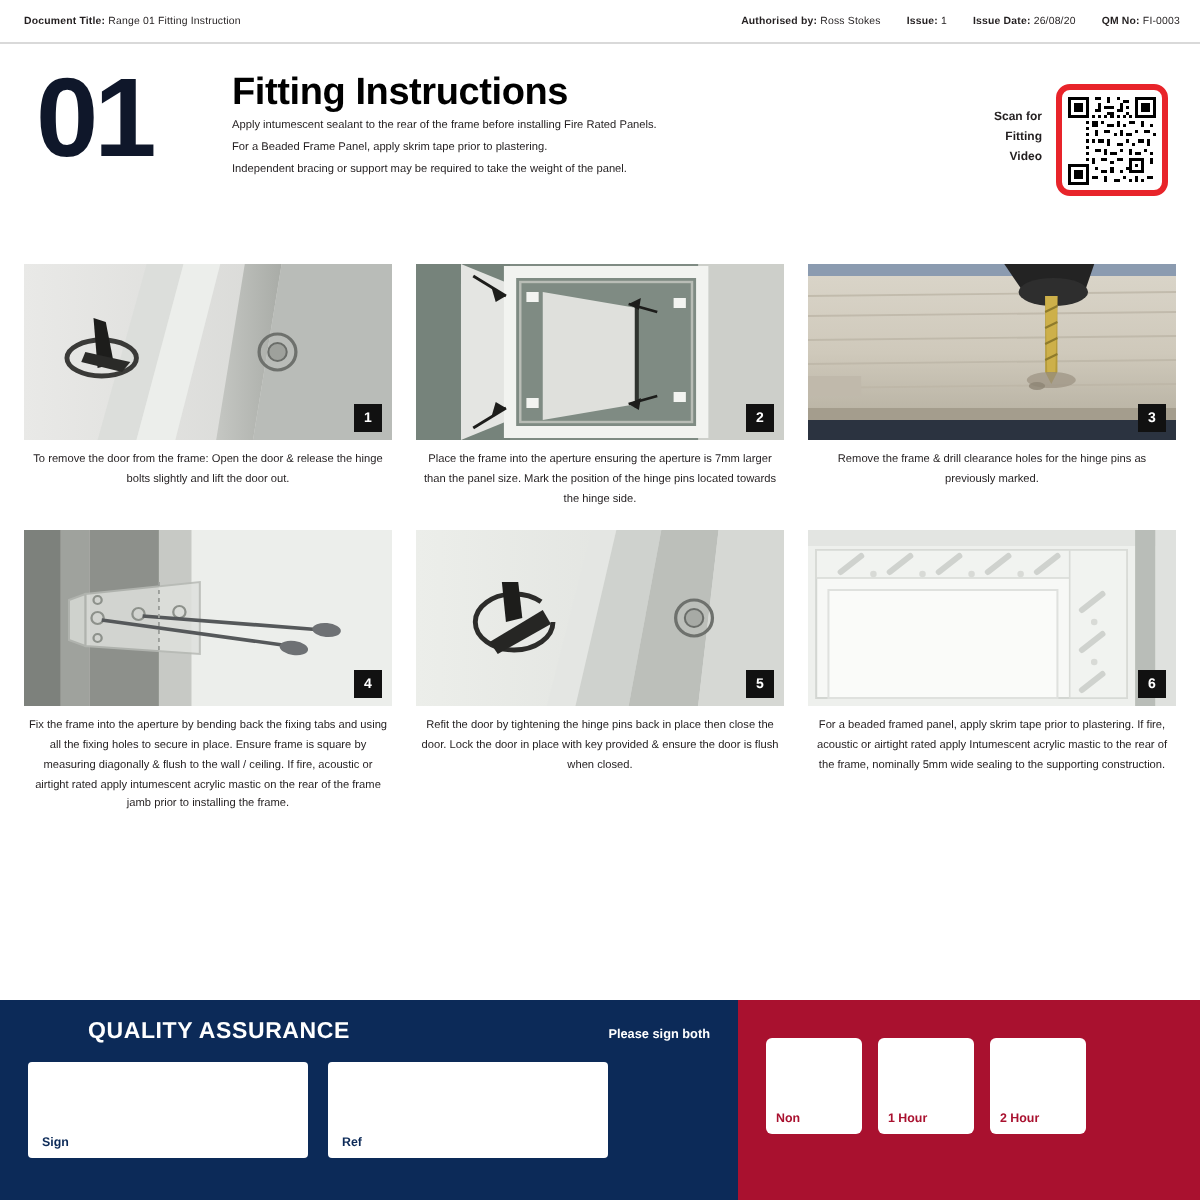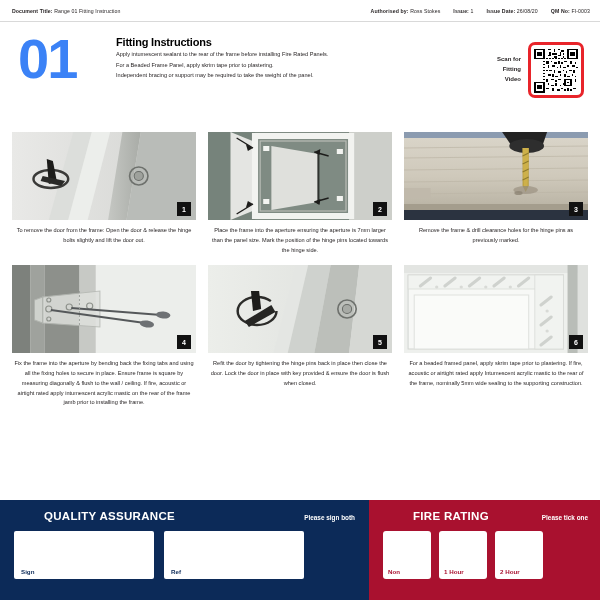--- a/index.html
+++ b/index.html
@@ -37,25 +37,25 @@
     height: 110px;
   }
   .step-number {
     font-size: 56px;
     font-weight: 700;
     line-height: .95;
     letter-spacing: -2px;
     width: 104px;
     flex: 0 0 104px;
     padding-left: 6px;
-    color: #3b82f6;
+    color: #0f172a;
   }
   .title-text { flex: 1 1 auto; padding-top: 4px; }
   .title-main {
-    font-size: 11px;
+    font-size: 19px;
     font-weight: 700;
     letter-spacing: -.2px;
     color: #000;
     line-height: 1.15;
   }
   .title-sub {
     font-size: 15.5px;
     font-weight: 700;
     letter-spacing: -.2px;
     color: #d6264b;
@@ -565,24 +565,20 @@
       <div class="qa-box">
         <div class="box-label">Sign</div>
       </div>
       <div class="qa-box">
         <div class="box-label">Ref</div>
       </div>
     </div>
   </div>
 
   <div class="fr-panel">
-    <div class="panel-head">
-      <div class="panel-title">FIRE RATING</div>
-      <div class="panel-hint">Please tick one</div>
-    </div>
     <div class="fr-boxes">
       <div class="fr-box">
         <div class="box-label">Non</div>
       </div>
       <div class="fr-box">
         <div class="box-label">1 Hour</div>
       </div>
       <div class="fr-box">
         <div class="box-label">2 Hour</div>
       </div>

